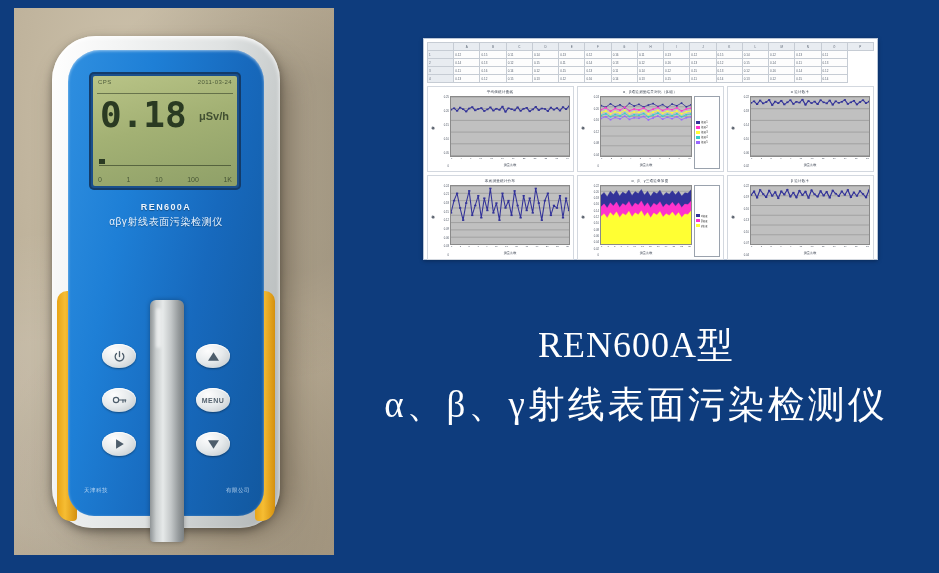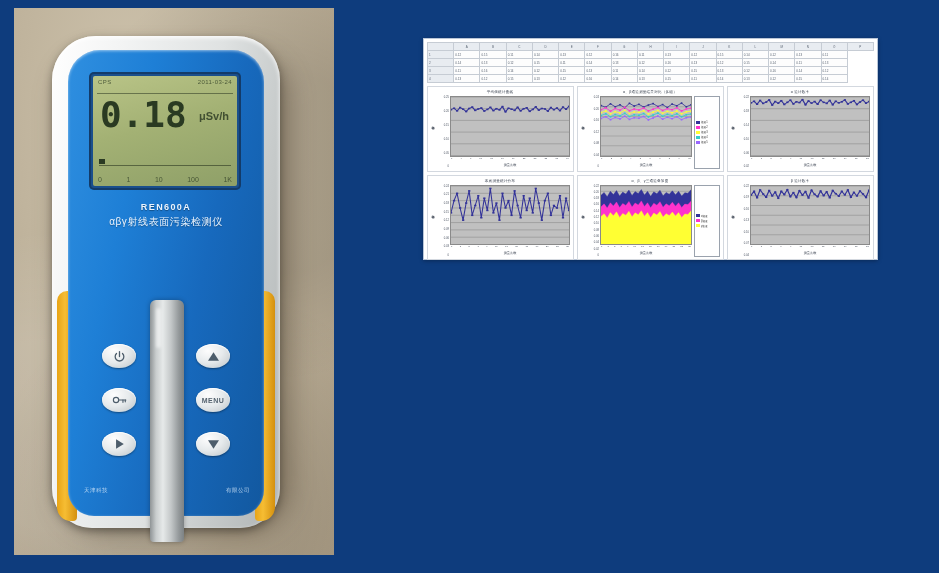--- a/index.html
+++ b/index.html
@@ -1061,15 +1061,17 @@
                 <span>23</span>
               </div>
               <div class="ct-xlab">测量次数</div>
             </div>
           </div>
         </div>
       </div>
   </div>
 
   <div id="headline">
+    <div id="model-line">REN600A型</div>
+    <div id="desc-line">α、β、γ射线表面污染检测仪</div>
   </div>
 
 </div>
 
 </body></html>

